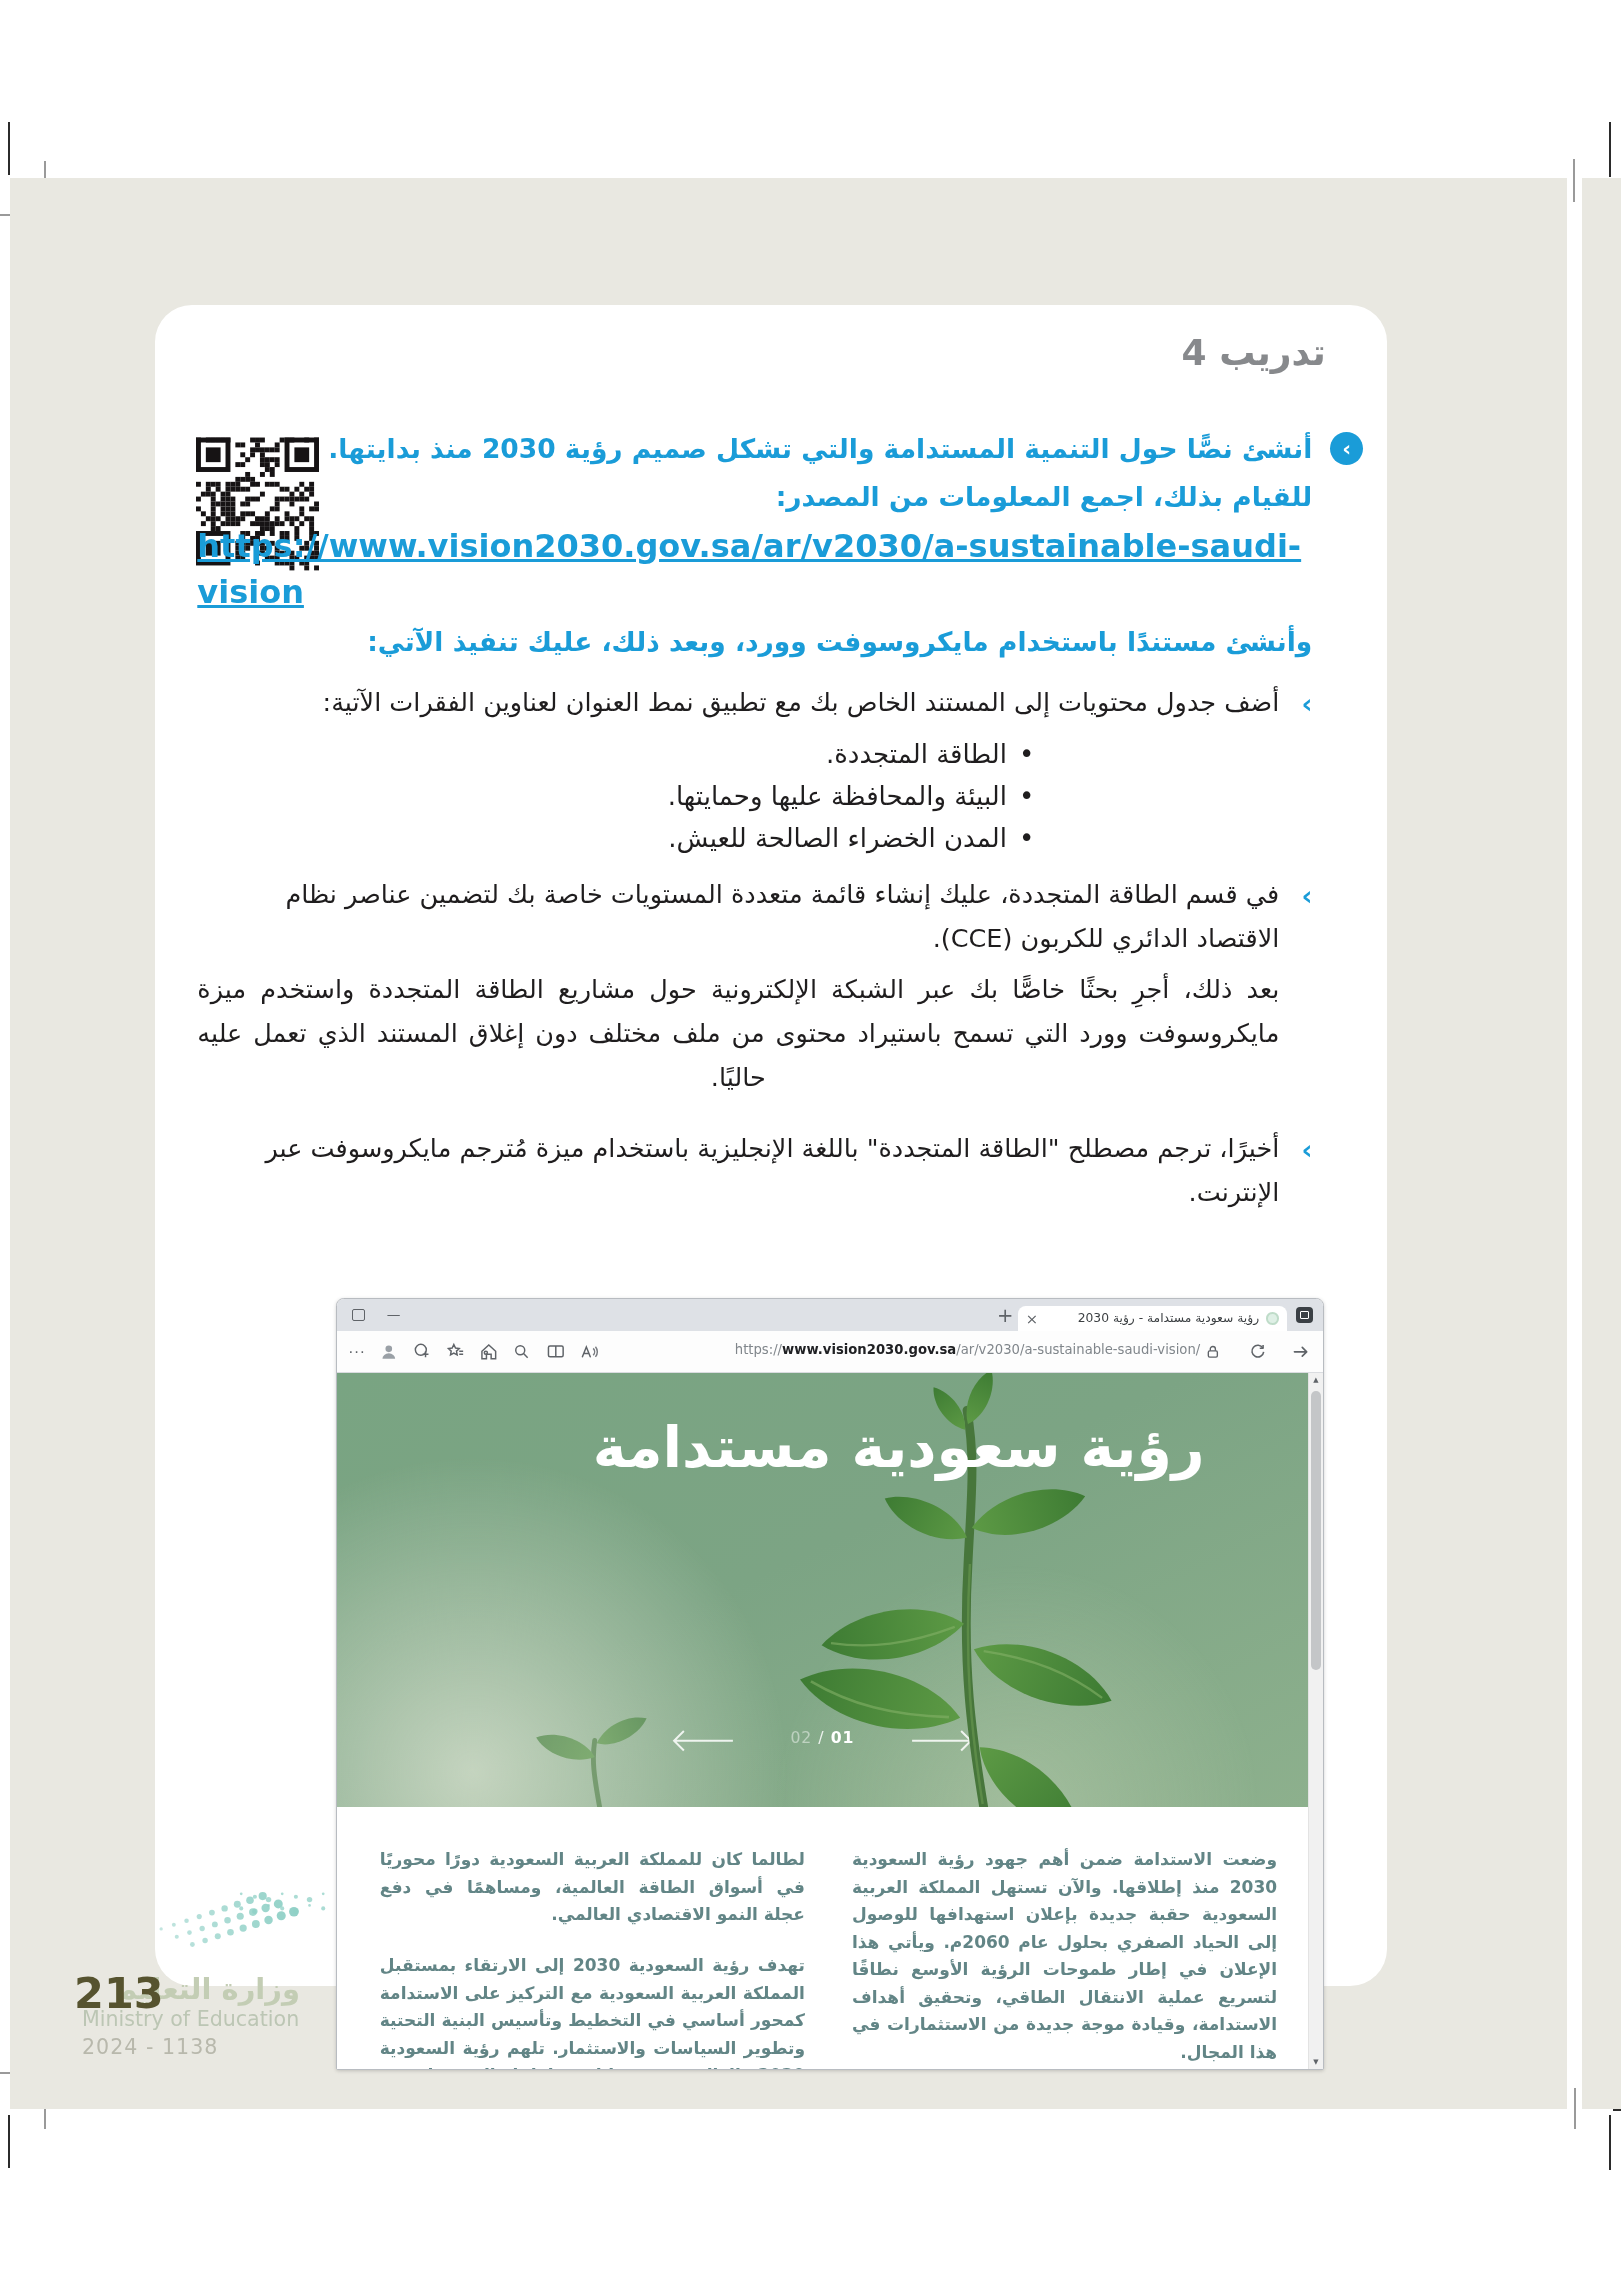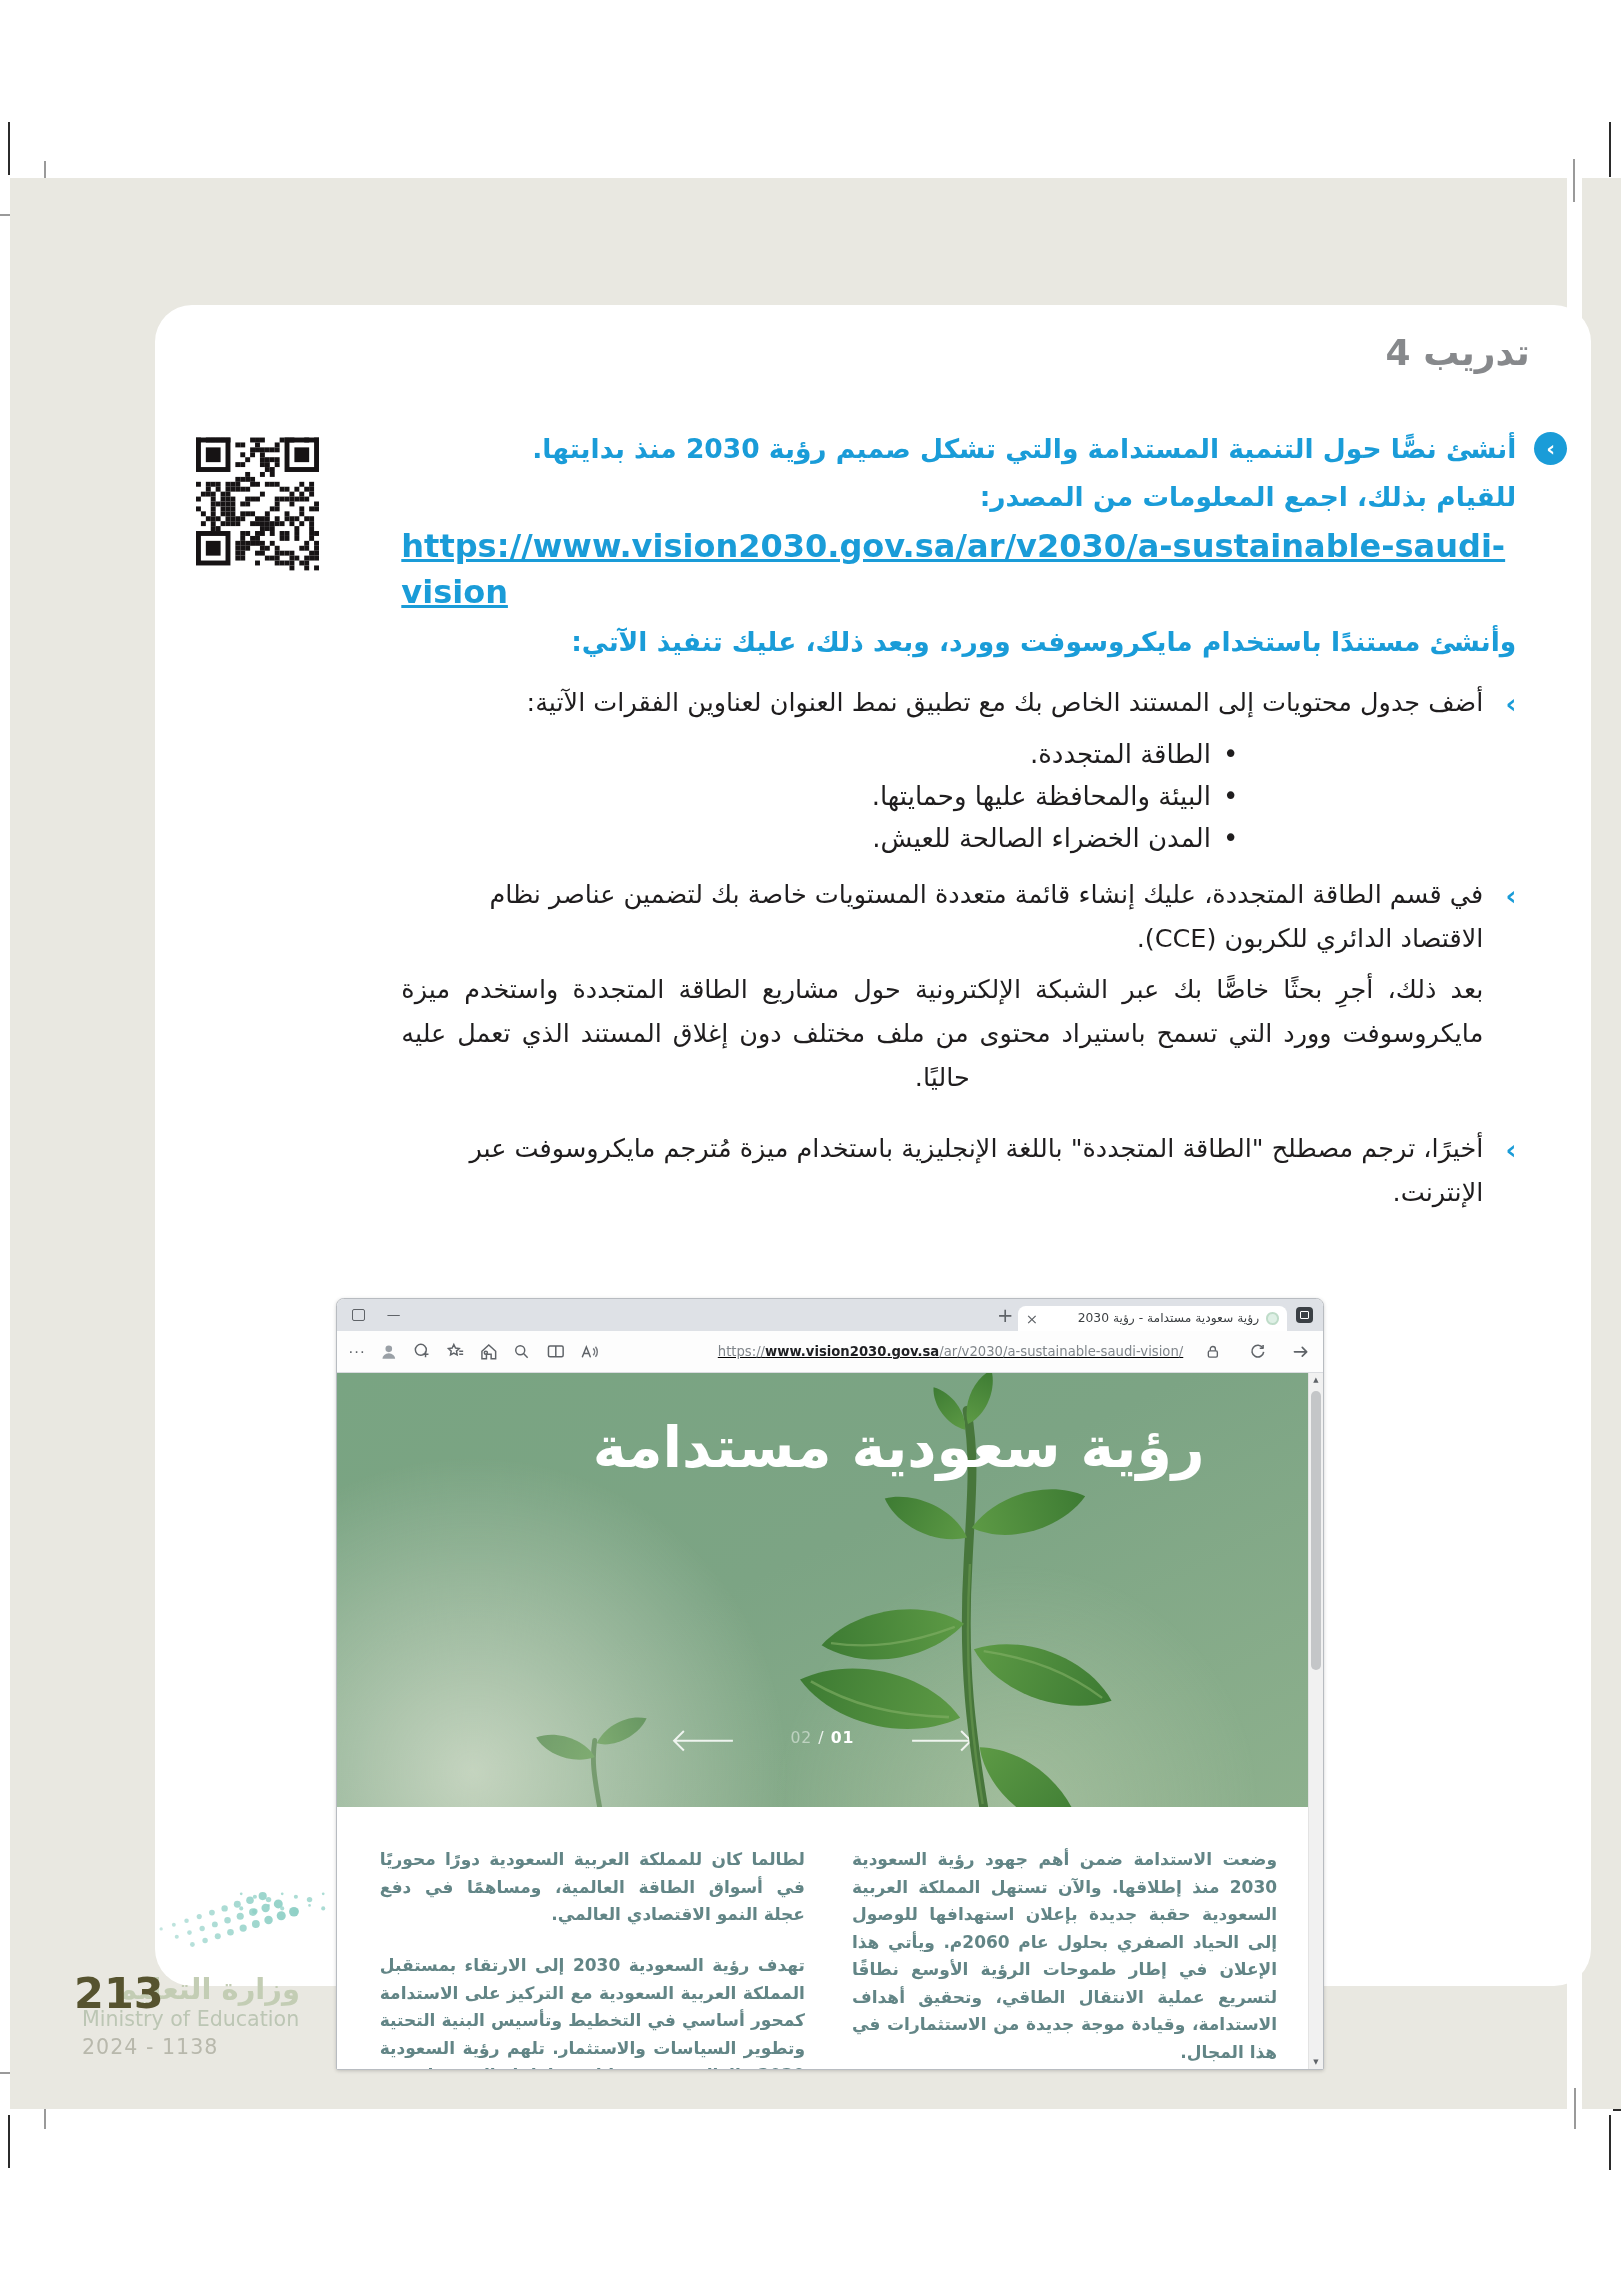--- a/index.html
+++ b/index.html
@@ -4,21 +4,21 @@
 <style>
   html,body{margin:0;padding:0;background:#ffffff;}
   body{width:1621px;height:2293px;position:relative;overflow:hidden;
        font-family:"DejaVu Sans",sans-serif;}
   .abs{position:absolute;}
   
   .paper{left:9.8px;top:178px;width:1557px;height:1931px;background:#e9e8e1;}
   .side-strip{left:1582px;top:178px;width:39px;height:1931px;background:#e9e8e1;}
   .mark{position:absolute;background:#9a9a9a;}
   .mark.dark{background:#2b2b2b;}
-  .card{left:145px;top:127px;width:1436px;height:1681px;background:#ffffff;border-radius:37px;}
+  .card{left:145px;top:127px;width:1232px;height:1681px;background:#ffffff;border-radius:37px;}
   
   .ex-title{top:27.4px;right:61px;font-size:36px;font-weight:bold;color:#87898c;}
   .instructions{top:125px;right:23.5px;width:1166px;direction:rtl;text-align:right;color:#1f1d1e;}
   .lead{color:#1a9cd8;font-weight:bold;font-size:26.5px;line-height:1.45;padding-right:51px;position:relative;}
   .lead-first{margin-bottom:9.8px;}
   .lead-mid{margin-bottom:5.9px;}
   .lead-url{direction:ltr;text-align:left;font-size:32px;margin:2px 39px 7.8px 0;padding-right:0;text-decoration:underline;}
   .lead-last{margin-bottom:19.6px;}
   .ex-badge{position:absolute;right:0px;top:2px;width:33px;height:33px;border-radius:50%;
             background:#1a9cd8;color:#fff;display:flex;align-items:center;justify-content:center;
@@ -45,21 +45,21 @@
   .tab-close{color:#5f6368;font-size:14.7px;}
   .tab-title{flex:1;direction:rtl;white-space:nowrap;overflow:hidden;font-size:12.3px;color:#3c4043;}
   .favicon{width:12.7px;height:12.7px;border-radius:50%;background:#dff0e6;border:2px solid #bfdcc9;box-sizing:border-box;}
   .tab-options{width:16.7px;height:16.7px;background:#3b4045;border-radius:3.9px;margin-left:9.8px;margin-right:2px;
                display:flex;align-items:center;justify-content:center;}
   .tab-options i{display:block;width:6.9px;height:6.9px;border:1.4px solid #fff;border-radius:1px;}
   .toolbar{position:absolute;left:0;top:32px;right:0;height:41px;background:#fdfdfd;
            border-bottom:1px solid #dadce0;display:flex;align-items:center;padding:0 11.8px;gap:13.7px;}
   .tb-icon{width:19.6px;height:19.6px;flex:0 0 auto;display:flex;align-items:center;justify-content:center;color:#5f6368;}
   .more{font-size:14.7px;letter-spacing:1px;color:#5f6368;}
-  .addr{flex:1;display:flex;align-items:center;justify-content:flex-end;gap:20px;min-width:0;text-decoration:underline;}
+  .addr{flex:1;display:flex;align-items:flex-start;justify-content:flex-end;gap:3px;min-width:0;}
   .url{font-size:13.2px;white-space:nowrap;direction:ltr;color:#80868b;}
   .url b{color:#202124;}
   .content{position:absolute;left:0;top:74px;right:0;bottom:0;display:flex;}
   .pageview{flex:1;position:relative;overflow:hidden;min-width:0;}
   
   .hero{position:absolute;left:0;top:0;right:0;height:434px;
         background:radial-gradient(circle at 14% 92%,rgba(233,236,221,.66),rgba(233,236,221,0) 34%),
                    radial-gradient(circle at 70% 100%,rgba(210,220,190,.35),rgba(210,220,190,0) 30%),
                    linear-gradient(155deg,#79a482 0%,#7ca484 45%,#8db08d 100%);}
   .hero-title{position:absolute;left:172px;right:19.6px;top:41px;text-align:center;z-index:3;

